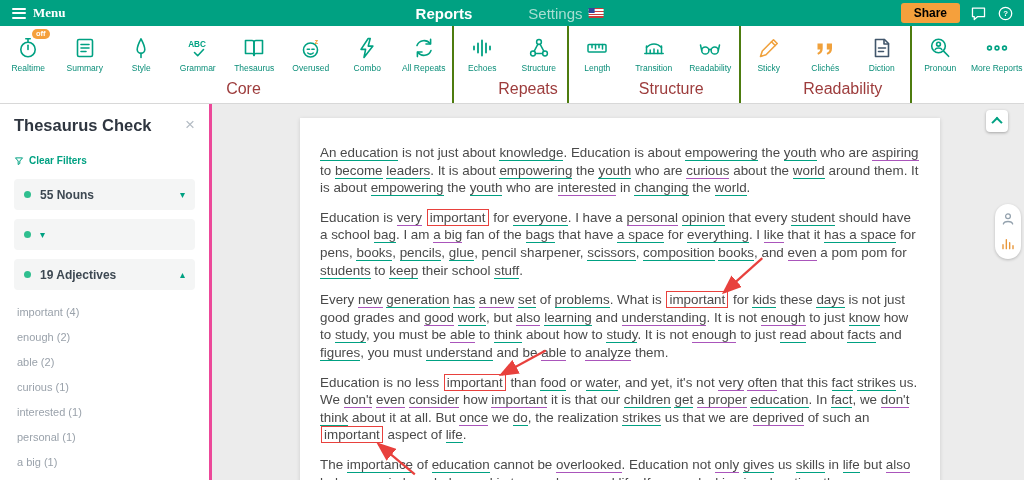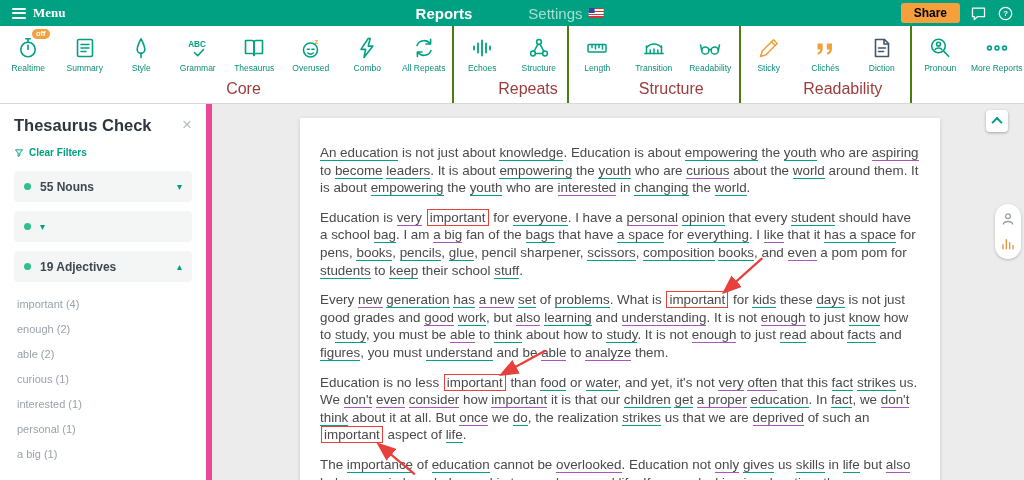--- a/index.html
+++ b/index.html
@@ -30,25 +30,25 @@
   .tb-item { width:56.5px; display:flex; flex-direction:column; align-items:center; padding-top:3px; position:relative; }
   .tb-icon { height:27px; width:27px; display:flex; align-items:flex-end; justify-content:center; color:#00a182; }
   .tb-icon svg { width:24px; height:24px; }
   .icon-orange { color:#f0a13c; }
   .icon-navy { color:#41566b; }
   .tb-label { font-size:8.5px; color:#0b8e79; margin-top:4px; white-space:nowrap; line-height:1; }
   .tb-badge { position:absolute; top:-1px; right:7px; background:#f5a03c; color:#fff; font-size:7.5px; font-weight:bold; padding:1px 4px 1.5px; border-radius:6px; line-height:1; }
   .tb-group-label { text-align:center; font-size:16px; color:#9d3c3c; padding:5px 0 5px;margin-left:35px; }
 
   
-  .sidebar { position:absolute; top:104px; left:0; bottom:0; width:212px; background:#fff; border-right:6px solid #ec4899; padding:12px 14px; z-index:10; }
+  .sidebar { position:absolute; top:104px; left:0; bottom:0; width:212px; background:#fff; border-right:3px solid #ec4899; padding:12px 14px; z-index:10; }
   .sb-title-row { display:flex; justify-content:space-between; align-items:flex-start; }
   .sb-title { font-size:16.5px; font-weight:bold; color:#2f3640; }
   .sb-close { color:#b4bcc4; font-size:17px; line-height:1; }
-  .sb-clear { display:inline-flex; align-items:center; gap:5px; color:#00a182; font-size:10px; font-weight:bold; margin:12px 0 13px; }
+  .sb-clear { display:inline-flex; align-items:center; gap:5px; color:#00a182; font-size:10px; font-weight:bold; margin:20px 0 13px; }
   .sb-clear svg { width:10px; height:10px; }
   .sb-section { background:#f4f5f5; border-radius:4px; height:31px; display:flex; align-items:center; padding:0 10px; margin-bottom:9px; }
   .sb-dot { width:7px; height:7px; border-radius:50%; background:#2fbf8f; margin-right:9px; flex:none; }
   .sb-sec-label { flex:1; font-size:12px; font-weight:bold; color:#3d4852; }
   .sb-chev { color:#00a182; font-size:10px; }
   .sb-adjectives { margin:2px 0 0; }
   .sb-adj-item { font-size:11px; color:#9aa2ab; padding:6.5px 3px; }
 
   
   .main { position:absolute; top:104px; left:213px; right:0; bottom:0; background:#ececec; overflow:hidden; }

